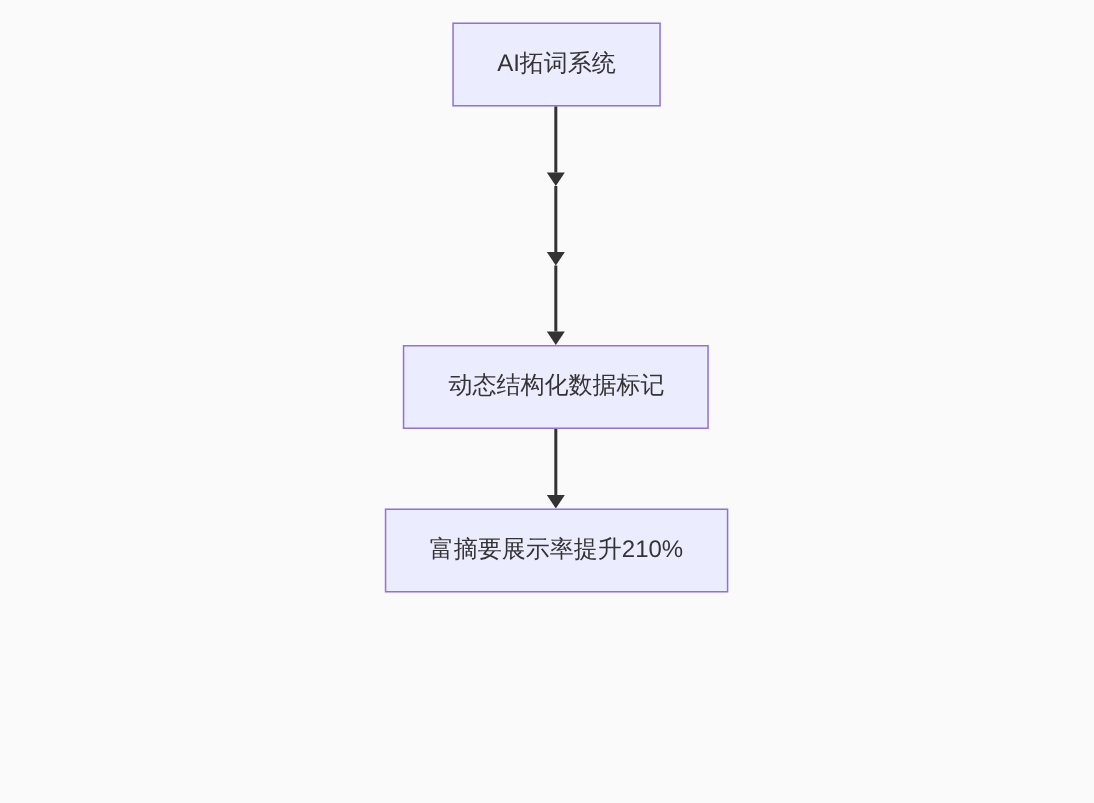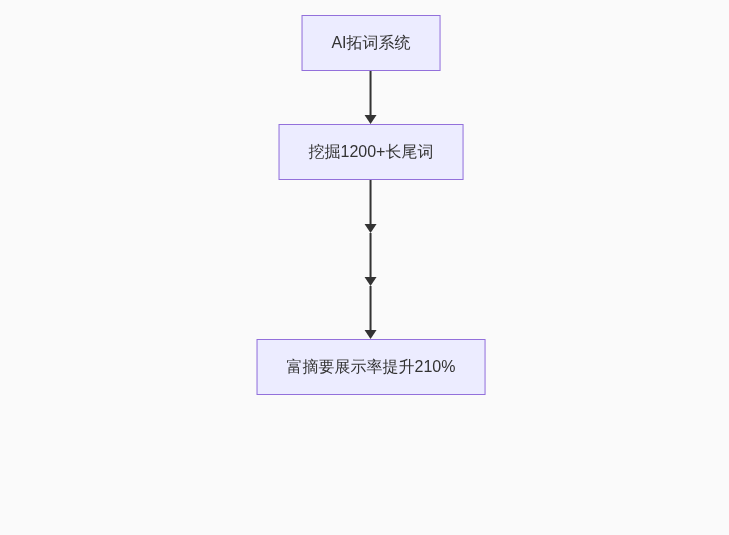--- a/index.html
+++ b/index.html
@@ -67,33 +67,33 @@
 <div class="canvas">
   <div class="flow-column">
 
     <div class="node">AI拓词系统</div>
 
     <div class="edge">
       <div class="line"></div>
       <div class="head"></div>
     </div>
 
-    <div class="node">挖掘1200+长尾词</div>
 
     <div class="edge">
       <div class="line"></div>
       <div class="head"></div>
     </div>
 
 
     <div class="edge">
       <div class="line"></div>
       <div class="head"></div>
     </div>
 
+    <div class="node">动态结构化数据标记</div>
 
     <div class="edge">
       <div class="line"></div>
       <div class="head"></div>
     </div>
 
     <div class="node">富摘要展示率提升210%</div>
 
   </div>
 </div>

